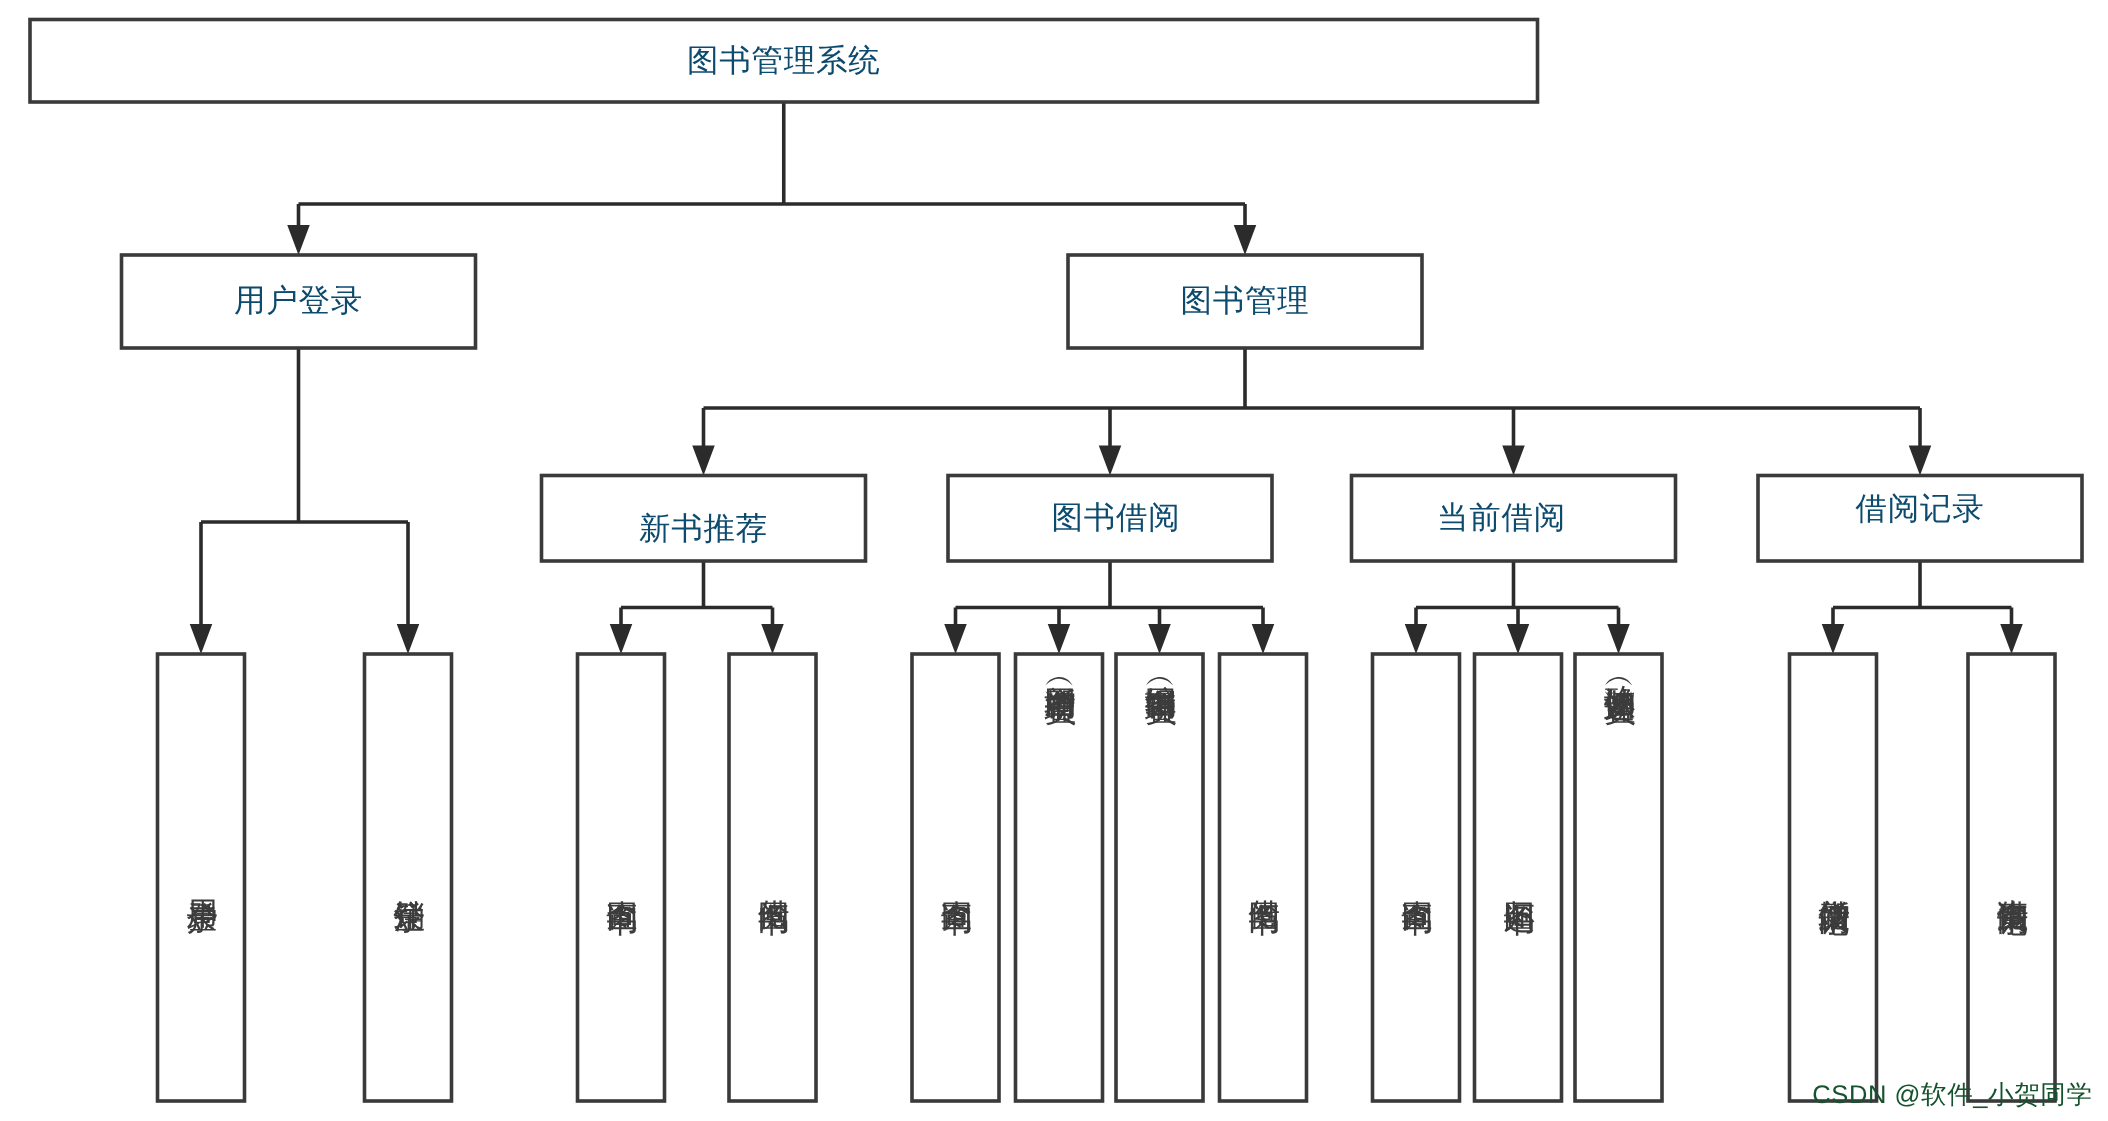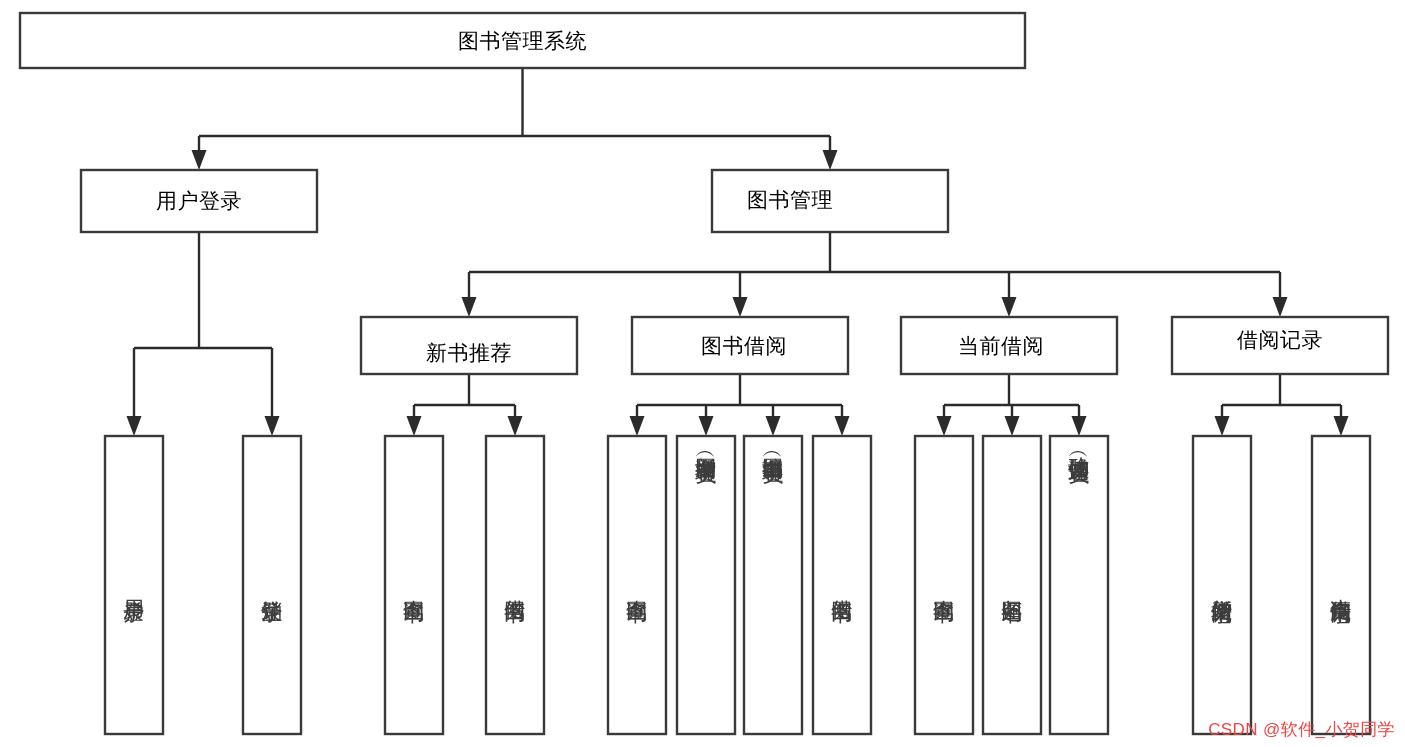--- a/index.html
+++ b/index.html
@@ -39,21 +39,21 @@
   }
   .arrow-head {
     fill: #2b2b2b;
     stroke: none;
   }
   .node-label-h {
     position: absolute;
     display: flex;
     align-items: center;
     justify-content: center;
-    color: #000000;
+    color: #0c4a6e;
     font-size: 21px;
     line-height: 1.1;
     letter-spacing: 0.5px;
     white-space: nowrap;
     pointer-events: none;
   }
   .node-label-v {
     position: absolute;
     display: flex;
     align-items: center;
@@ -69,21 +69,21 @@
   }
   .node-label-v.align-top {
     justify-content: flex-start;
     padding-top: 4px;
     box-sizing: border-box;
   }
   #watermark {
     position: absolute;
     right: 10px;
     bottom: 6px;
-    color: #ef4444;
+    color: #14532d;
     font-size: 17px;
     letter-spacing: 0.4px;
     white-space: nowrap;
     pointer-events: none;
   }
 </style>
 </head>
 <body>
 
 <div id="diagram-root">
@@ -175,21 +175,21 @@
         <rect x="915" y="436" width="58" height="298" class="node-box"></rect>
         <rect x="983" y="436" width="58" height="298" class="node-box"></rect>
         <rect x="1050" y="436" width="58" height="298" class="node-box"></rect>
         <rect x="1193" y="436" width="58" height="298" class="node-box"></rect>
         <rect x="1312" y="436" width="58" height="298" class="node-box"></rect>
       </g>
   </svg>
   <div id="labels-layer">
       <div class="node-label-h" style="left: 20px; top: 13px; width: 1005px; height: 55px;">图书管理系统</div>
       <div class="node-label-h" style="left: 81px; top: 170px; width: 236px; height: 62px;">用户登录</div>
-      <div class="node-label-h" style="left: 672px; top: 170px; width: 236px; height: 62px; font-family: Liberation Serif, serif;">图书管理</div>
+      <div class="node-label-h" style="left: 712px; top: 170px; width: 236px; height: 62px;">图书管理</div>
       <div class="node-label-h" style="left: 361px; top: 317px; width: 216px; height: 71px;">新书推荐</div>
       <div class="node-label-h" style="left: 632px; top: 317px; width: 224px; height: 57px;">图书借阅</div>
       <div class="node-label-h" style="left: 901px; top: 317px; width: 200px; height: 57px;">当前借阅</div>
       <div class="node-label-h" style="left: 1172px; top: 317px; width: 216px; height: 45px;">借阅记录</div>
       <div class="node-label-v" style="left: 105px; top: 436px; width: 58px; height: 298px;">用户登录</div>
       <div class="node-label-v" style="left: 243px; top: 436px; width: 58px; height: 298px;">注销登录</div>
       <div class="node-label-v" style="left: 385px; top: 436px; width: 58px; height: 298px;">查询图书</div>
       <div class="node-label-v" style="left: 486px; top: 436px; width: 58px; height: 298px;">借阅图书</div>
       <div class="node-label-v" style="left: 608px; top: 436px; width: 58px; height: 298px;">查询图书</div>
       <div class="node-label-v align-top" style="left: 677px; top: 436px; width: 58px; height: 298px;">新增图书（管理员）</div>

